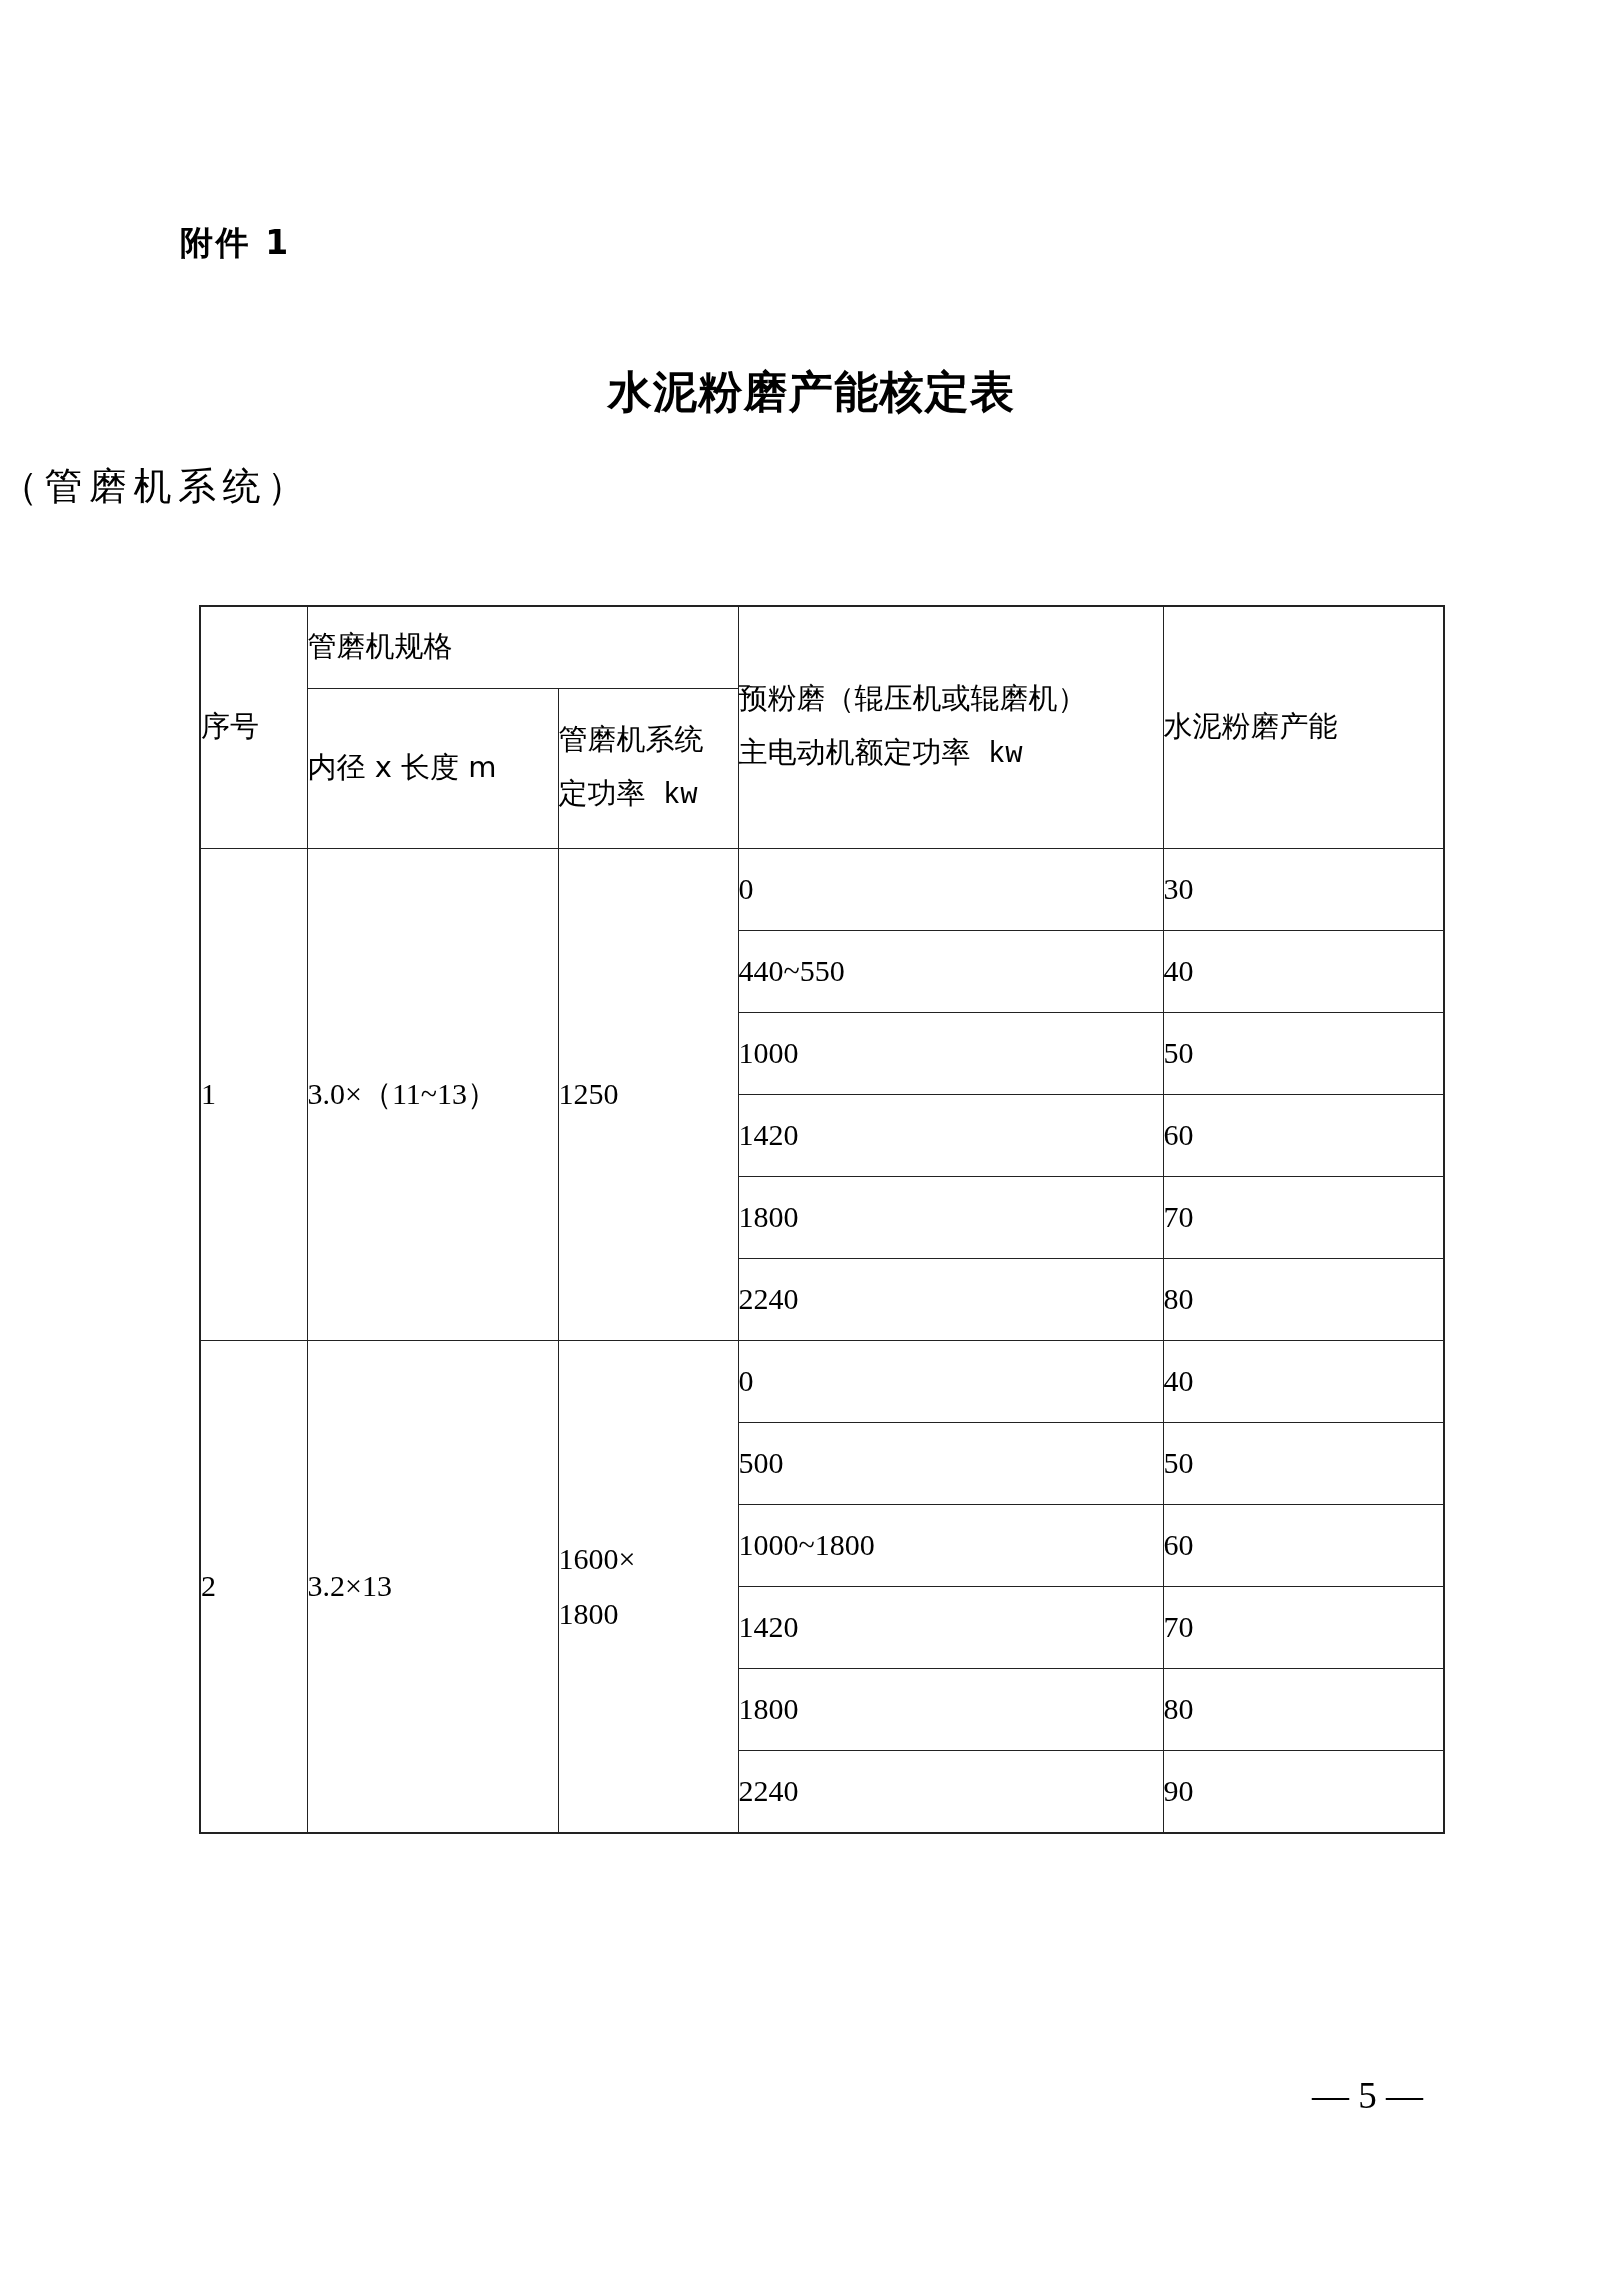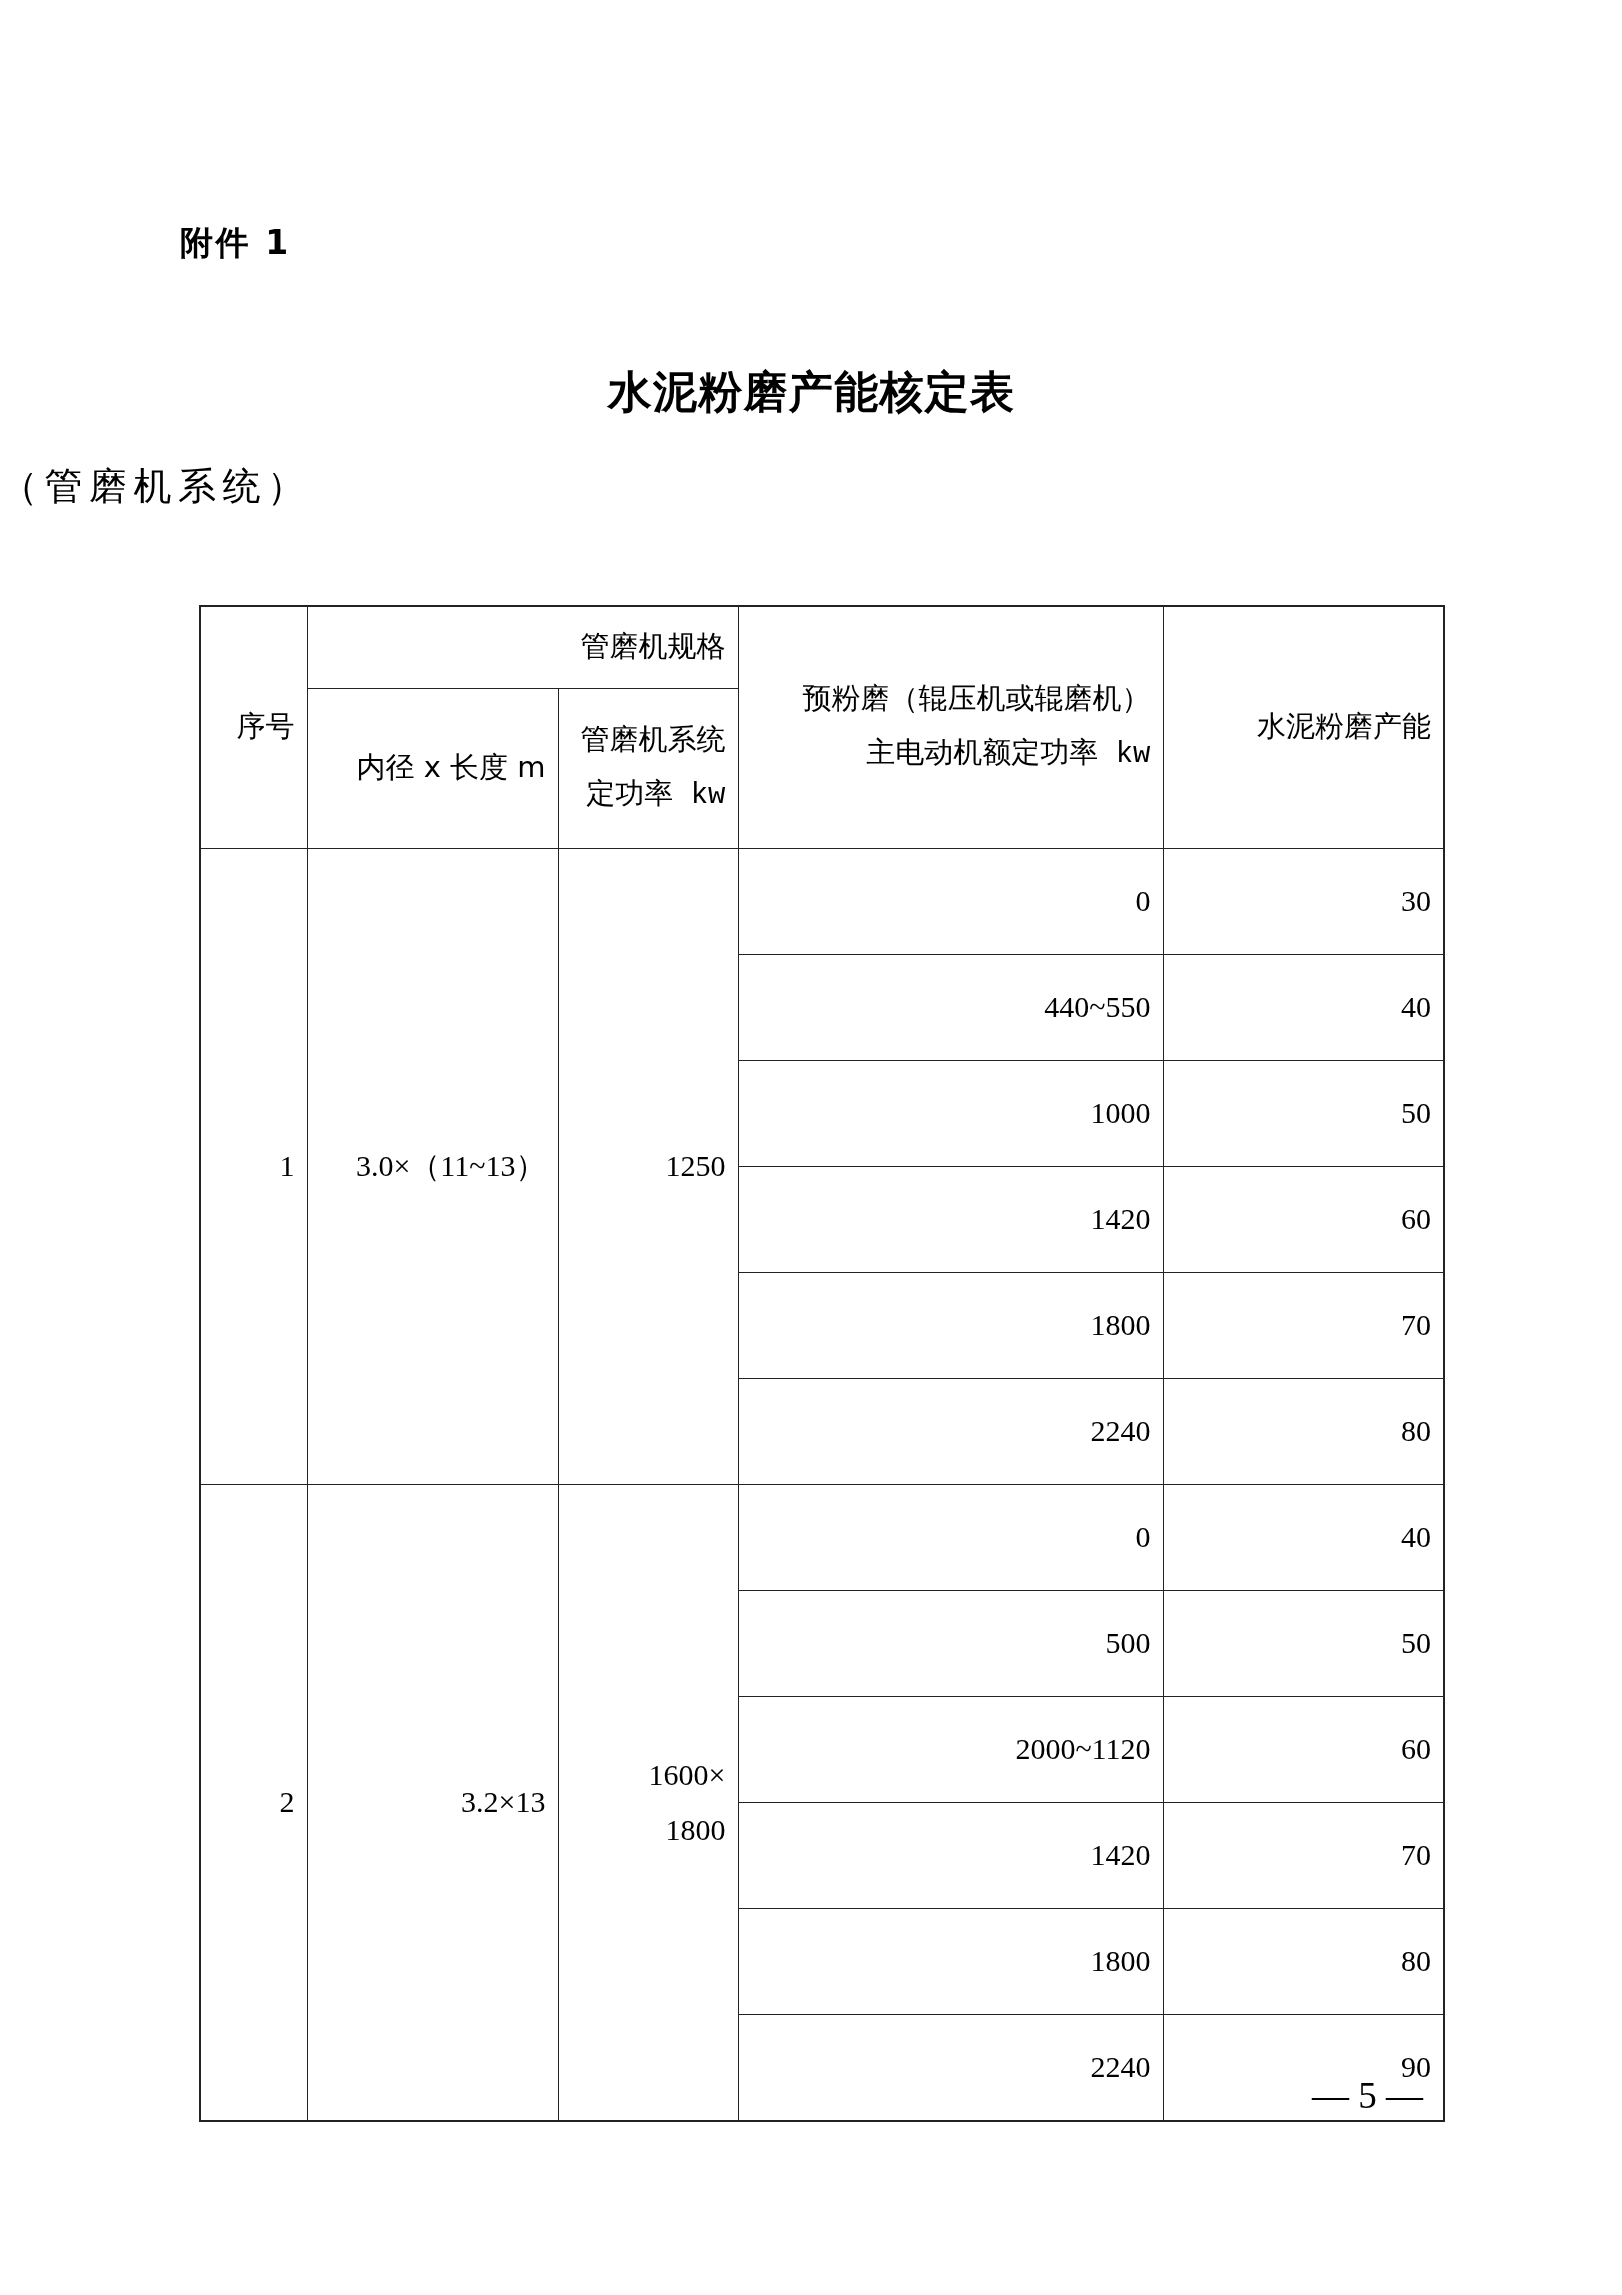--- a/index.html
+++ b/index.html
@@ -15,21 +15,21 @@
     .doc-subtitle {
       position: absolute; left: 0; width: 1623px; top: 461px; 
       font-family: "DejaVu Serif", serif; font-size: 38px; letter-spacing: 6.5px;
     }
     table.capacity {
       position: absolute; left: 199px; top: 605px; width: 1245px;
       border-collapse: collapse; table-layout: fixed;
       border: 2px solid #222;
     }
     table.capacity td, table.capacity th {
-      border: 1.6px solid #222; text-align: right; vertical-align: middle; padding: 12px;
+      border: 1.6px solid #222; text-align: left; vertical-align: middle; padding: 0;
     }
     th { font-family: "DejaVu Sans", sans-serif; font-weight: normal; font-size: 29px; }
     td { font-family: "Liberation Serif", serif; font-size: 30px; }
     .hdr-top { height: 82px; }
     .hdr-bottom { height: 160px; }
     tr.body-row td { height: 81px; }
     .line { display: block; line-height: 42px; }
     .h2lines .line { line-height: 41px; font-family: Liberation Mono, monospace; }
     .gap { display:block; height: 13px; }
     .page-num {
@@ -113,21 +113,21 @@
         <span class="line">1800</span>
       </td>
       <td>0</td>
       <td>40</td>
     </tr>
     <tr class="body-row">
       <td>500</td>
       <td>50</td>
     </tr>
     <tr class="body-row">
-      <td>2000~1120</td>
+      <td>1000~1800</td>
       <td>60</td>
     </tr>
     <tr class="body-row">
       <td>1420</td>
       <td>70</td>
     </tr>
     <tr class="body-row">
       <td>1800</td>
       <td>80</td>
     </tr>

